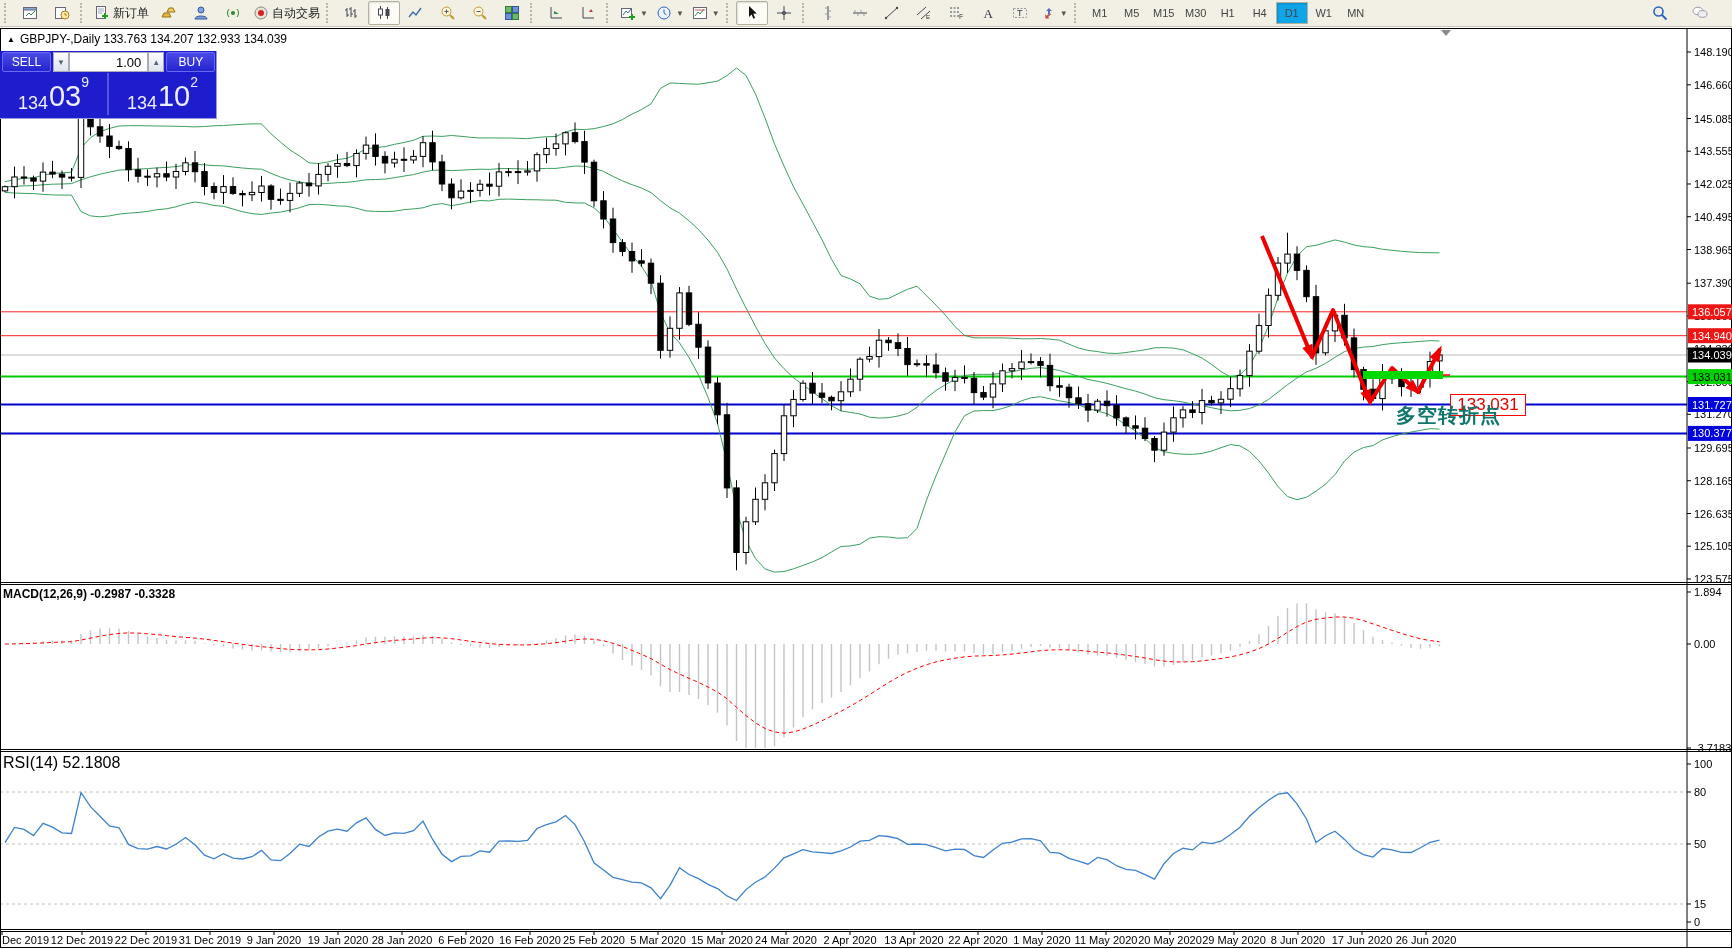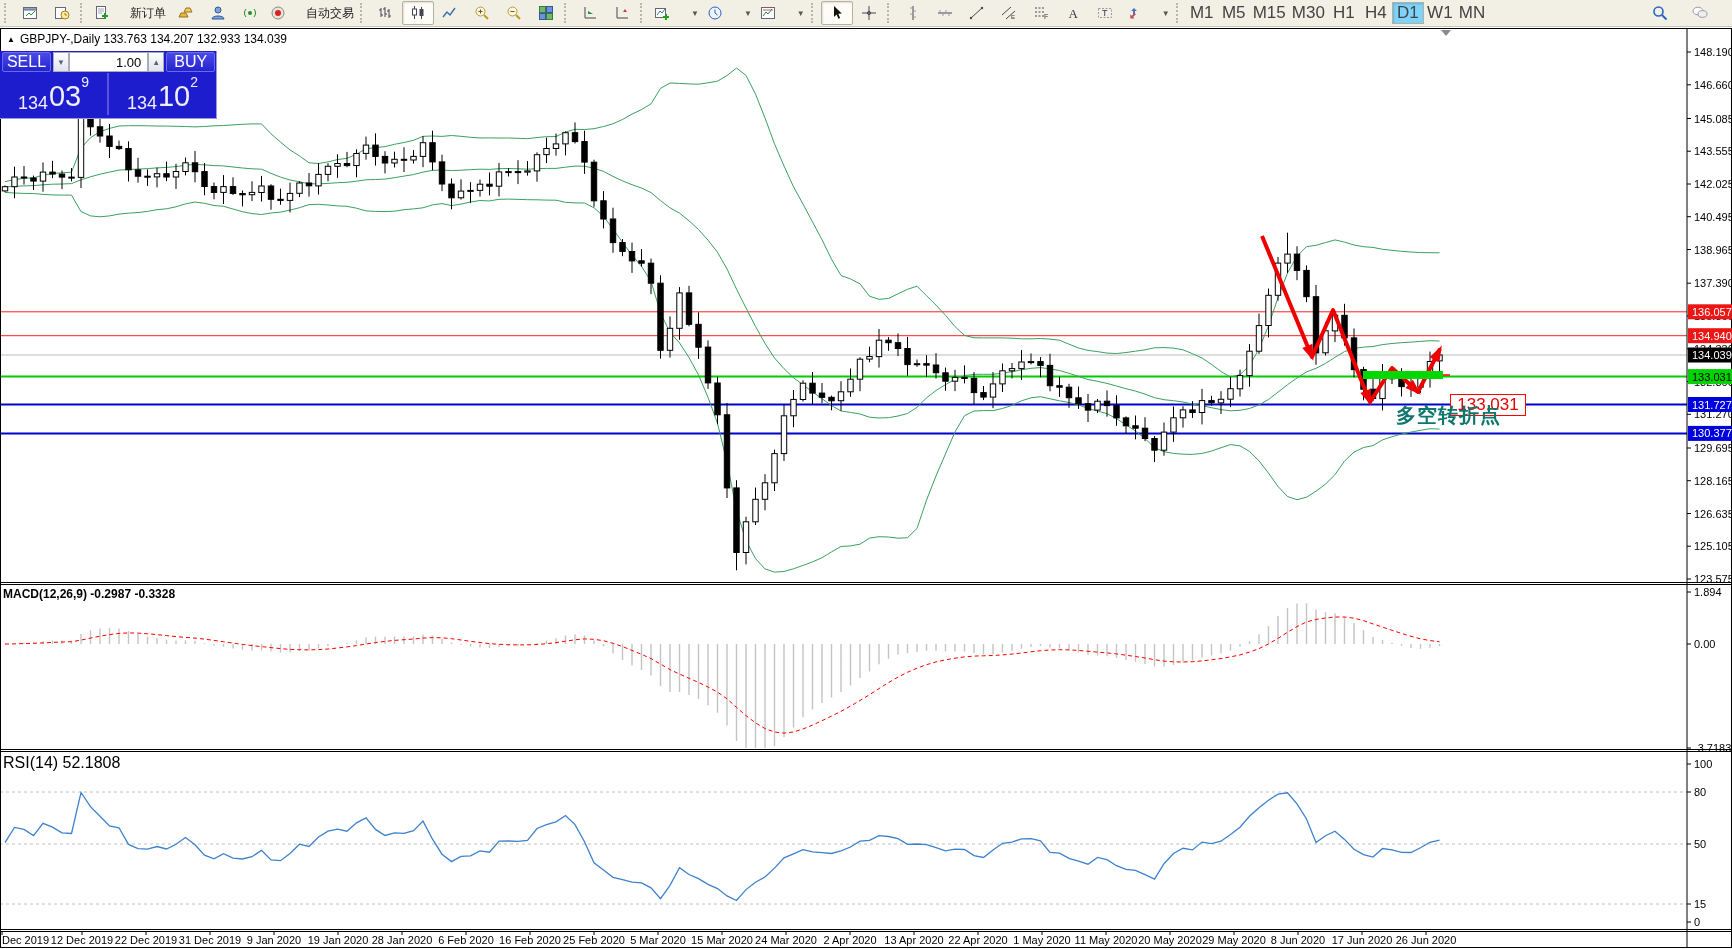--- a/index.html
+++ b/index.html
@@ -3,40 +3,40 @@
 <meta charset="utf-8">
 <style>
   html,body{margin:0;padding:0;background:#fff;width:1732px;height:949px;overflow:hidden;
     font-family:"Liberation Sans","DejaVu Sans",sans-serif;-webkit-font-smoothing:none;}
   #app{position:relative;width:1732px;height:949px;background:#fff;}
   
   #toolbar{position:absolute;left:0;top:0;width:1732px;height:27px;background:#f2f0e4;
     border-bottom:1px solid #c8c5b4;display:flex;align-items:center;padding:0 2px;box-sizing:border-box;}
   .tb-sep{width:6px;height:20px;margin:0 2px;border-left:2px dotted #b9b6a6;}
   .tb-btn{height:22px;min-width:24px;display:flex;align-items:center;justify-content:center;
-    gap:20px;padding:0 3px;border:1px solid transparent;border-radius:2px;color:#333;font-size:11px;cursor:default;}
+    gap:3px;padding:0 3px;border:1px solid transparent;border-radius:2px;color:#333;font-size:11px;cursor:default;}
   .tb-btn.pressed{background:#fdfcf6;border:1px solid #b4b1a0;box-shadow:inset 1px 1px 2px rgba(0,0,0,.12);}
   .tb-btn .lbl{font-size:12px;color:#222;white-space:nowrap;}
   .tb-btn .dd{font-size:8px;color:#555;margin-left:1px;}
   .tb-tf{height:20px;min-width:26px;display:flex;align-items:center;justify-content:center;
-    font-size:17px;color:#444;border:1px solid transparent;padding:0 2px;}
-  .tb-tf.pressed{background:#7dd3fc;border:1px solid #b4b1a0;box-shadow:inset 1px 1px 2px rgba(0,0,0,.15);}
+    font-size:11px;color:#444;border:1px solid transparent;padding:0 2px;}
+  .tb-tf.pressed{background:#0ea5e9;border:1px solid #b4b1a0;box-shadow:inset 1px 1px 2px rgba(0,0,0,.15);}
   #tb-right{margin-left:auto;display:flex;align-items:center;gap:8px;padding-right:14px;}
   
   #chart-wrap{position:absolute;left:0;top:28px;width:1732px;height:921px;background:#fff;}
   #chart-svg{position:absolute;left:0;top:0;}
   .overlay{position:absolute;z-index:5;}
   #chart-title{left:7px;top:4px;font-size:12px;color:#000;display:flex;align-items:center;gap:5px;}
   #chart-title .mark{font-size:8px;color:#000;}
   
   #tpanel{left:0;top:23px;width:216px;height:67px;background:#1d1dcd;border-right:1px solid #9a9ad8;
     border-bottom:1px solid #9a9ad8;color:#fff;}
   #tp-top{display:flex;height:22px;}
   .tp-btn{flex:0 0 47px;margin:1px 2px;background:linear-gradient(#4a4ae8,#2424cf);
-    border:1px solid #6a6af0;border-radius:2px;font-size:16px;display:flex;align-items:center;justify-content:center;color:#fff;}
+    border:1px solid #6a6af0;border-radius:2px;font-size:12px;display:flex;align-items:center;justify-content:center;color:#fff;}
   .tp-spin{flex:0 0 14px;margin:1px 0;background:linear-gradient(#fdfdfd,#dfe3ec);border:1px solid #aab;
     display:flex;align-items:center;justify-content:center;color:#567;font-size:8px;}
   #tp-vol{flex:1;margin:1px 0;background:#fff;color:#000;font-size:13px;display:flex;align-items:center;
     justify-content:flex-end;padding-right:6px;border:1px solid #aab;padding-left:46px;}
   #tp-prices{display:flex;height:42px;}
   .tp-price{flex:1;display:flex;align-items:flex-end;justify-content:center;padding-bottom:4px;color:#eef;}
   .tp-price:first-child{border-right:2px solid #5555e0;}
   .tp-price .sm{font-size:18px;line-height:15px;margin-right:1px;}
   .tp-price .big{font-size:29px;line-height:30px;font-weight:400;}
   .tp-price .sup{font-size:14px;line-height:14px;align-self:flex-start;margin-top:2px;}

